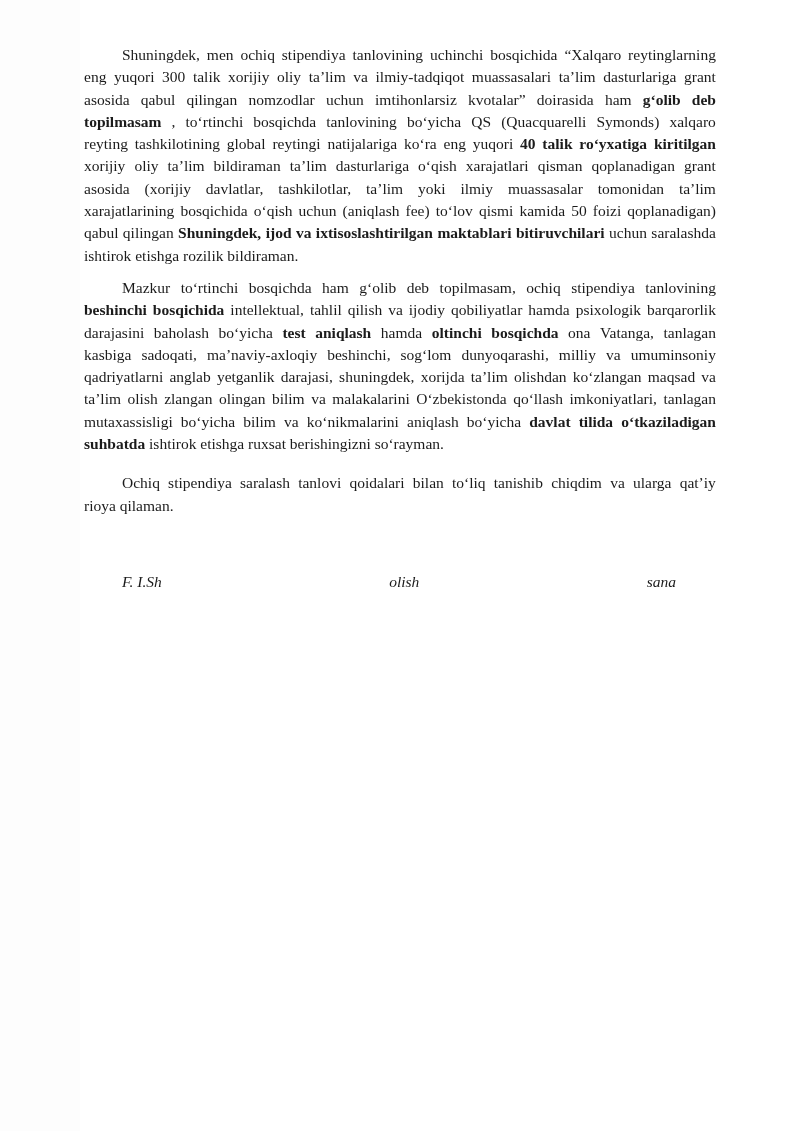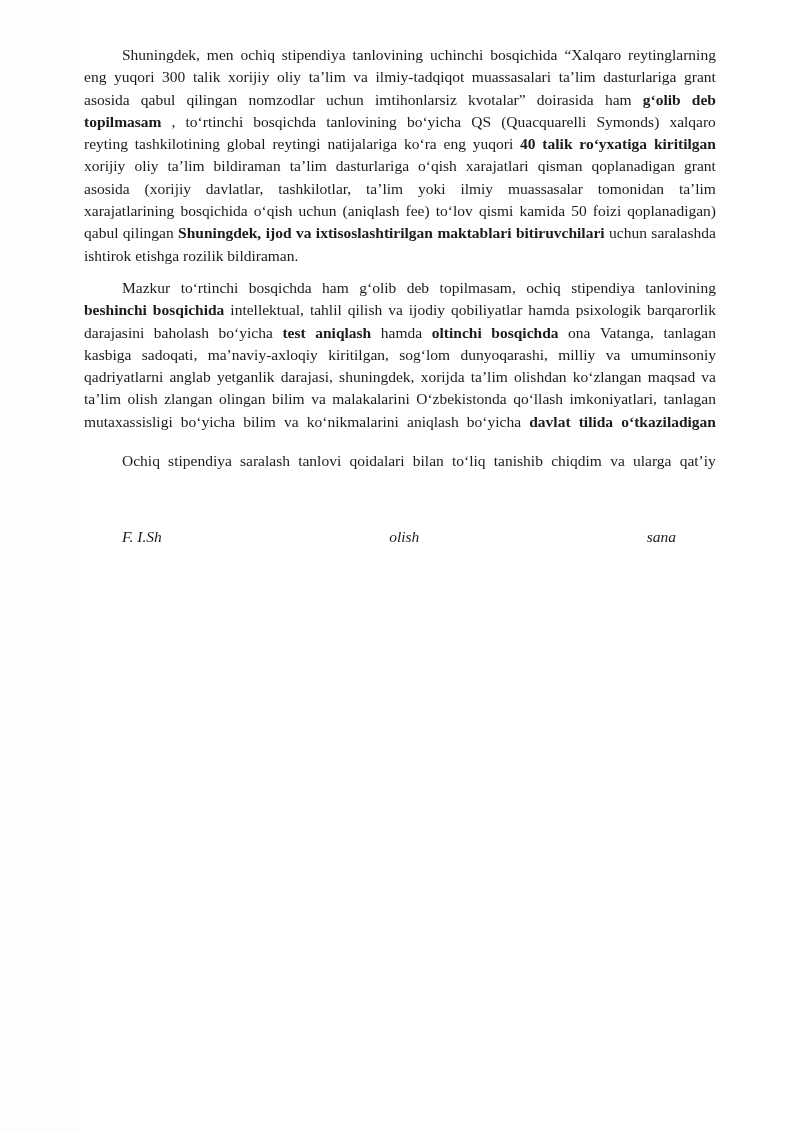--- a/index.html
+++ b/index.html
@@ -70,27 +70,29 @@
         <div class="line"><span>xorijiy</span><span>oliy</span><span>ta’lim</span><span>bildiraman</span><span>ta’lim</span><span>dasturlariga</span><span>o‘qish</span><span>xarajatlari</span><span>qisman</span><span>qoplanadigan</span><span>grant</span></div>
         <div class="line"><span>asosida</span><span>(xorijiy</span><span>davlatlar,</span><span>tashkilotlar,</span><span>ta’lim</span><span>yoki</span><span>ilmiy</span><span>muassasalar</span><span>tomonidan</span><span>ta’lim</span></div>
         <div class="line"><span>xarajatlarining</span><span>bosqichida</span><span>o‘qish</span><span>uchun</span><span>(aniqlash</span><span>fee)</span><span>to‘lov</span><span>qismi</span><span>kamida</span><span>50</span><span>foizi</span><span>qoplanadigan)</span></div>
         <div class="line"><span>qabul</span><span>qilingan</span><span class="b">Shuningdek,</span><span class="b">ijod</span><span class="b">va</span><span class="b">ixtisoslashtirilgan</span><span class="b">maktablari</span><span class="b">bitiruvchilari</span><span>uchun</span><span>saralashda</span></div>
         <div class="line noj"><span>ishtirok etishga rozilik bildiraman.</span></div>
       </div>
       <div class="para">
         <div class="line indent"><span>Mazkur</span><span>to‘rtinchi</span><span>bosqichda</span><span>ham</span><span>g‘olib</span><span>deb</span><span>topilmasam,</span><span>ochiq</span><span>stipendiya</span><span>tanlovining</span></div>
         <div class="line"><span class="b">beshinchi</span><span class="b">bosqichida</span><span>intellektual,</span><span>tahlil</span><span>qilish</span><span>va</span><span>ijodiy</span><span>qobiliyatlar</span><span>hamda</span><span>psixologik</span><span>barqarorlik</span></div>
         <div class="line"><span>darajasini</span><span>baholash</span><span>bo‘yicha</span><span class="b">test</span><span class="b">aniqlash</span><span>hamda</span><span class="b">oltinchi</span><span class="b">bosqichda</span><span>ona</span><span>Vatanga,</span><span>tanlagan</span></div>
-        <div class="line"><span>kasbiga</span><span>sadoqati,</span><span>ma’naviy-axloqiy</span><span>kiritilgan,</span><span>sog‘lom</span><span>dunyoqarashi,</span><span>milliy</span><span>va</span><span>umuminsoniy</span></div>
+        <div class="line"><span>kasbiga</span><span>sadoqati,</span><span>ma’naviy-axloqiy</span><span>beshinchi,</span><span>sog‘lom</span><span>dunyoqarashi,</span><span>milliy</span><span>va</span><span>umuminsoniy</span></div>
         <div class="line"><span>qadriyatlarni</span><span>anglab</span><span>yetganlik</span><span>darajasi,</span><span>shuningdek,</span><span>xorijda</span><span>ta’lim</span><span>olishdan</span><span>ko‘zlangan</span><span>maqsad</span><span>va</span></div>
         <div class="line"><span>ta’lim</span><span>olish</span><span>zlangan</span><span>olingan</span><span>bilim</span><span>va</span><span>malakalarini</span><span>O‘zbekistonda</span><span>qo‘llash</span><span>imkoniyatlari,</span><span>tanlagan</span></div>
         <div class="line"><span>mutaxassisligi</span><span>bo‘yicha</span><span>bilim</span><span>va</span><span>ko‘nikmalarini</span><span>aniqlash</span><span>bo‘yicha</span><span class="b">davlat</span><span class="b">tilida</span><span class="b">o‘tkaziladigan</span></div>
+        <div class="line noj"><span class="b">suhbatda</span><span> ishtirok etishga ruxsat berishingizni so‘rayman.</span></div>
       </div>
       <div class="para">
         <div class="line indent"><span>Ochiq</span><span>stipendiya</span><span>saralash</span><span>tanlovi</span><span>qoidalari</span><span>bilan</span><span>to‘liq</span><span>tanishib</span><span>chiqdim</span><span>va</span><span>ularga</span><span>qat’iy</span></div>
+        <div class="line noj"><span>rioya qilaman.</span></div>
       </div>
     </div>
 
   <div class="sig-row">
     <span>F. I.Sh</span>
     <span>olish</span>
     <span>sana</span>
   </div>
 </div>
 

